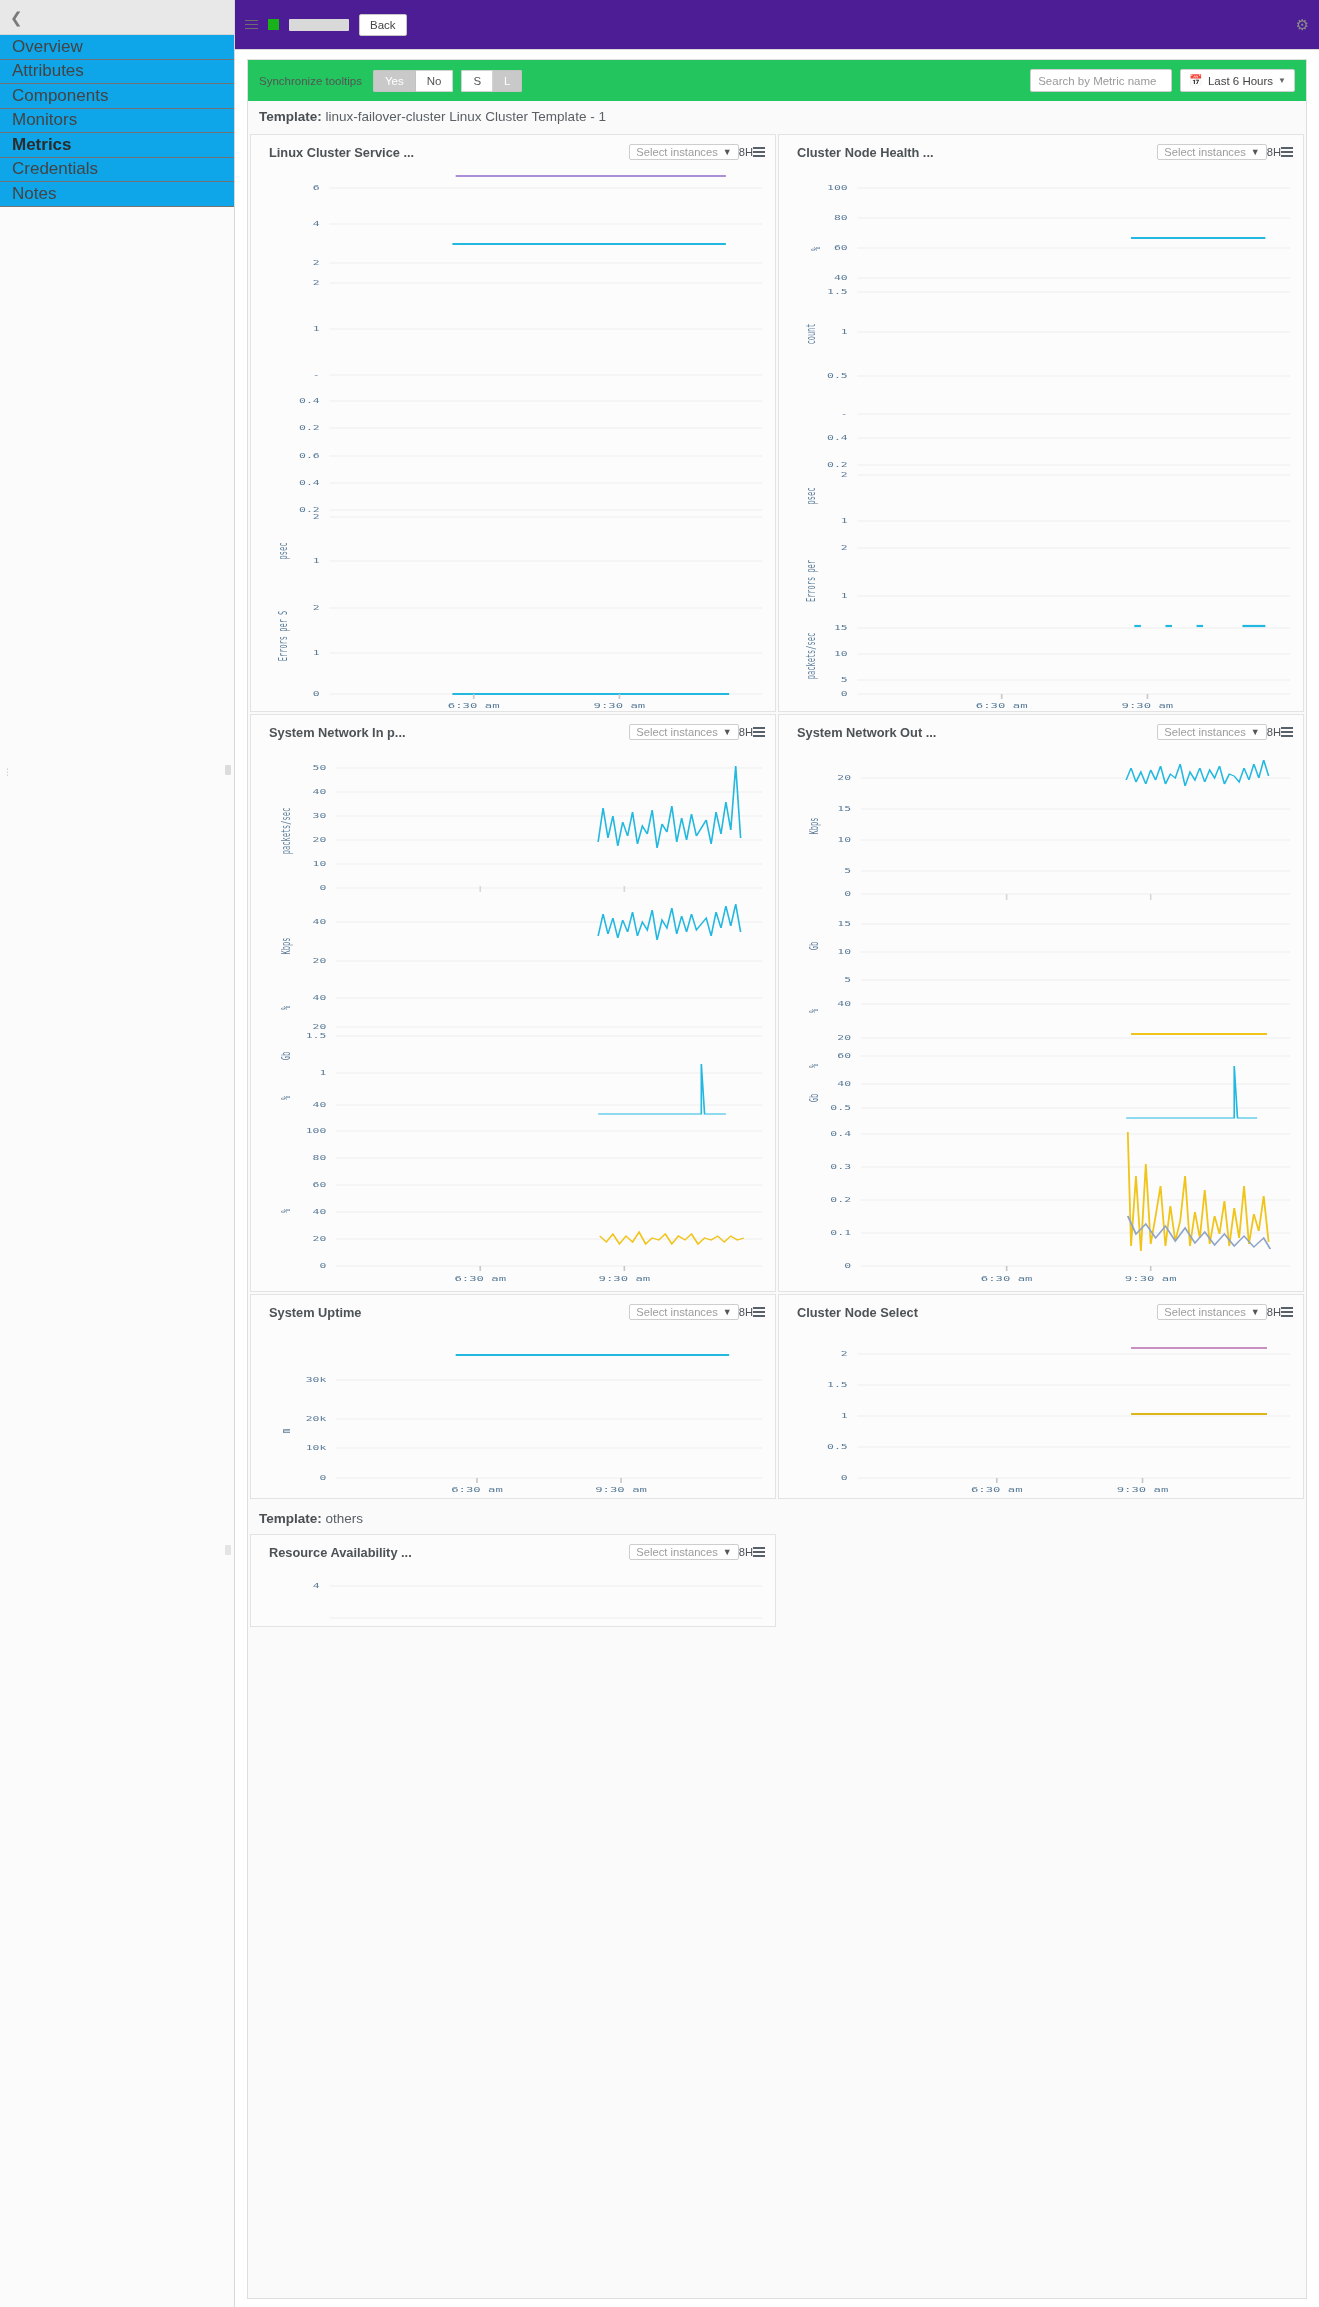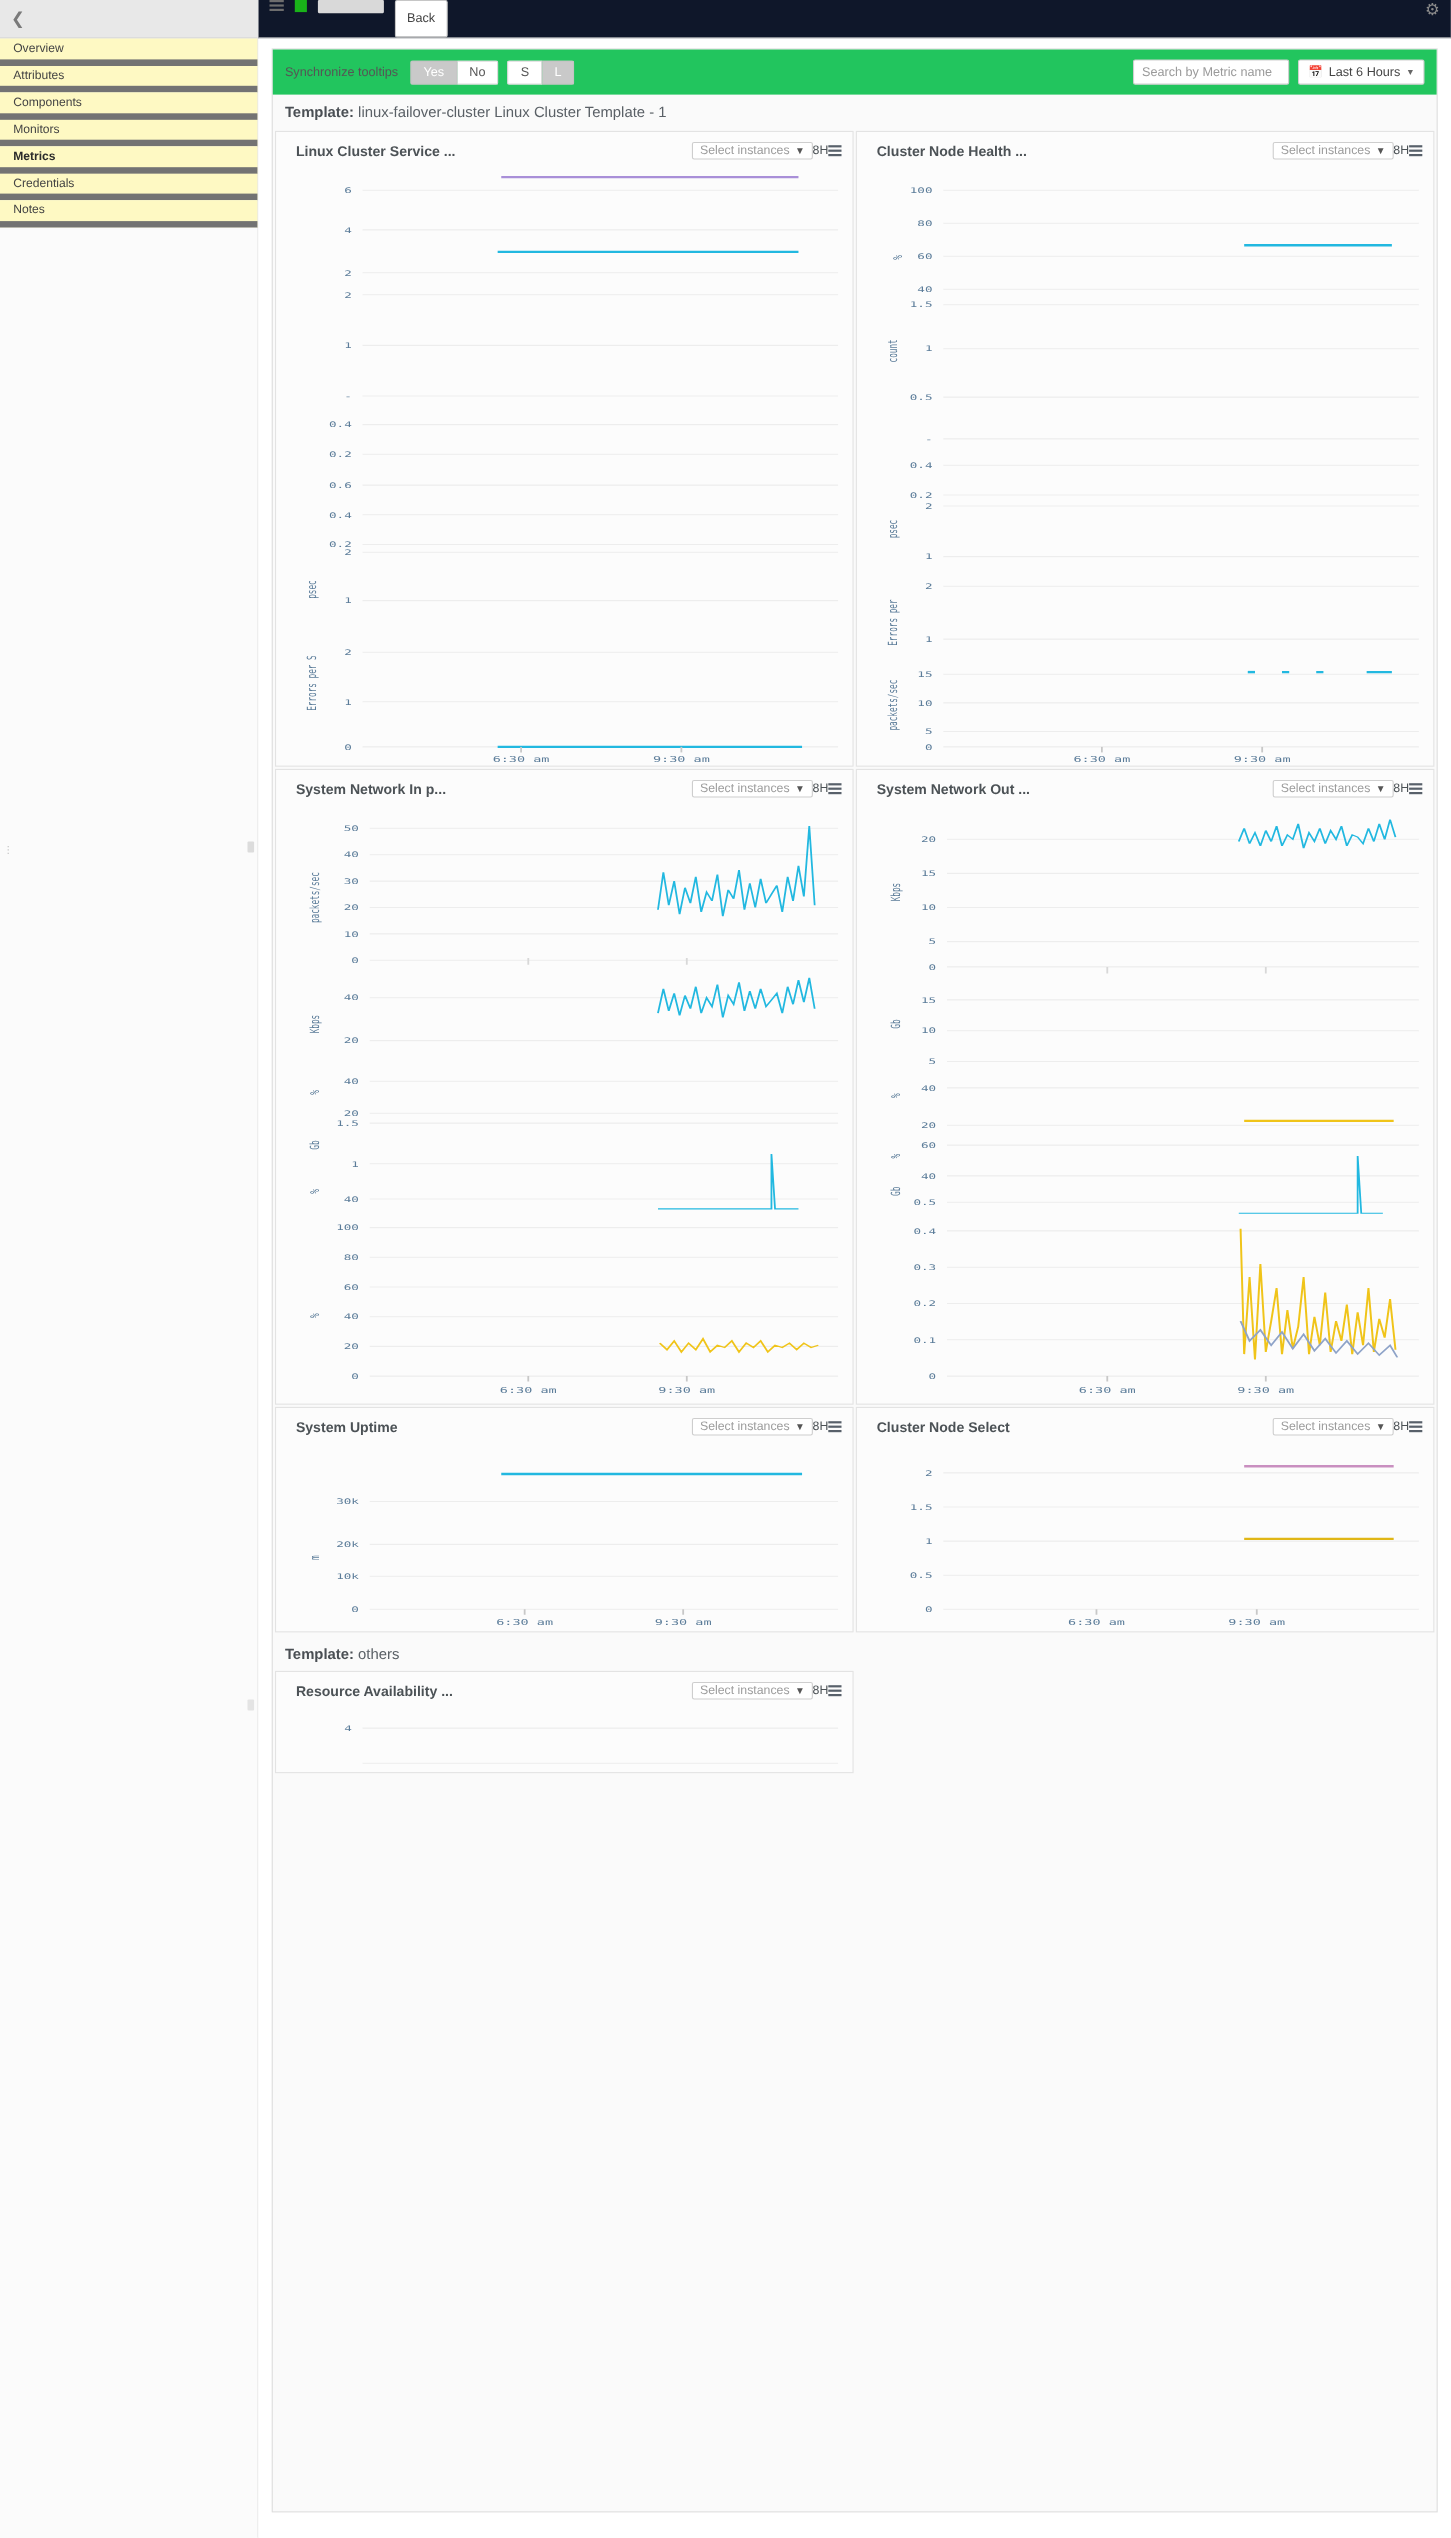--- a/index.html
+++ b/index.html
@@ -21,36 +21,36 @@
     display:flex; flex-direction:column;
   }
   .sidebar-top {
     height:35px; background:#e8e8e8;
     border-bottom:1px solid #d5d5d5;
     display:flex; align-items:center; padding-left:10px;
   }
   .chev-left { color:#7a7a7a; font-size:15px; line-height:1; }
   .nav-item {
     height:24.5px; display:flex; align-items:center;
-    padding-left:12px; font-size:11px; color:#444;
-    border-bottom:6px solid #737373;
-    background:#fef9c3;
+    padding-left:12px; font-size:17px; color:#444;
+    border-bottom:1px solid #737373;
+    background:#0ea5e9;
   }
   .nav-item.active { font-weight:bold; color:#2b2b2b; }
   .nav-rest { flex:1; background:#fbfbfb; position:relative; }
   .rail-dot { position:absolute; left:3px; top:560px; font-size:9px; color:#c0c0c0; }
   .rail-handle { position:absolute; right:3px; top:558px; width:6px; height:10px; background:#dcdcdc; border-radius:1px; }
   .rail-handle2 { position:absolute; right:3px; top:1338px; width:6px; height:10px; background:#e4e4e4; border-radius:1px; }
 
   
   .main { flex:1; display:flex; flex-direction:column; background:#ffffff; min-width:0; }
   .topbar {
-    height:35px; background:#0f172a;
+    height:50px; background:#4c1d95;
     border-bottom:1px solid #d9d9d9;
-    display:flex; padding:0 10px;
+    display:flex; align-items:center; padding:0 10px;
     gap:10px;
   }
   .hamburger { display:flex; flex-direction:column; gap:2.5px; cursor:pointer; }
   .hamburger i { display:block; width:13px; height:1.6px; background:#6d6d6d; }
   .status-sq { width:11px; height:11px; background:#19b319; }
   .name-blank { width:60px; height:12px; background:#d9d9d9; border-radius:1px; }
   .back-btn {
     background:#fff; border:1px solid #c6c6c6; border-radius:2px;
     font-size:11.5px; color:#444; padding:4px 10px; cursor:pointer;
     font-family:"Liberation Sans",sans-serif;

